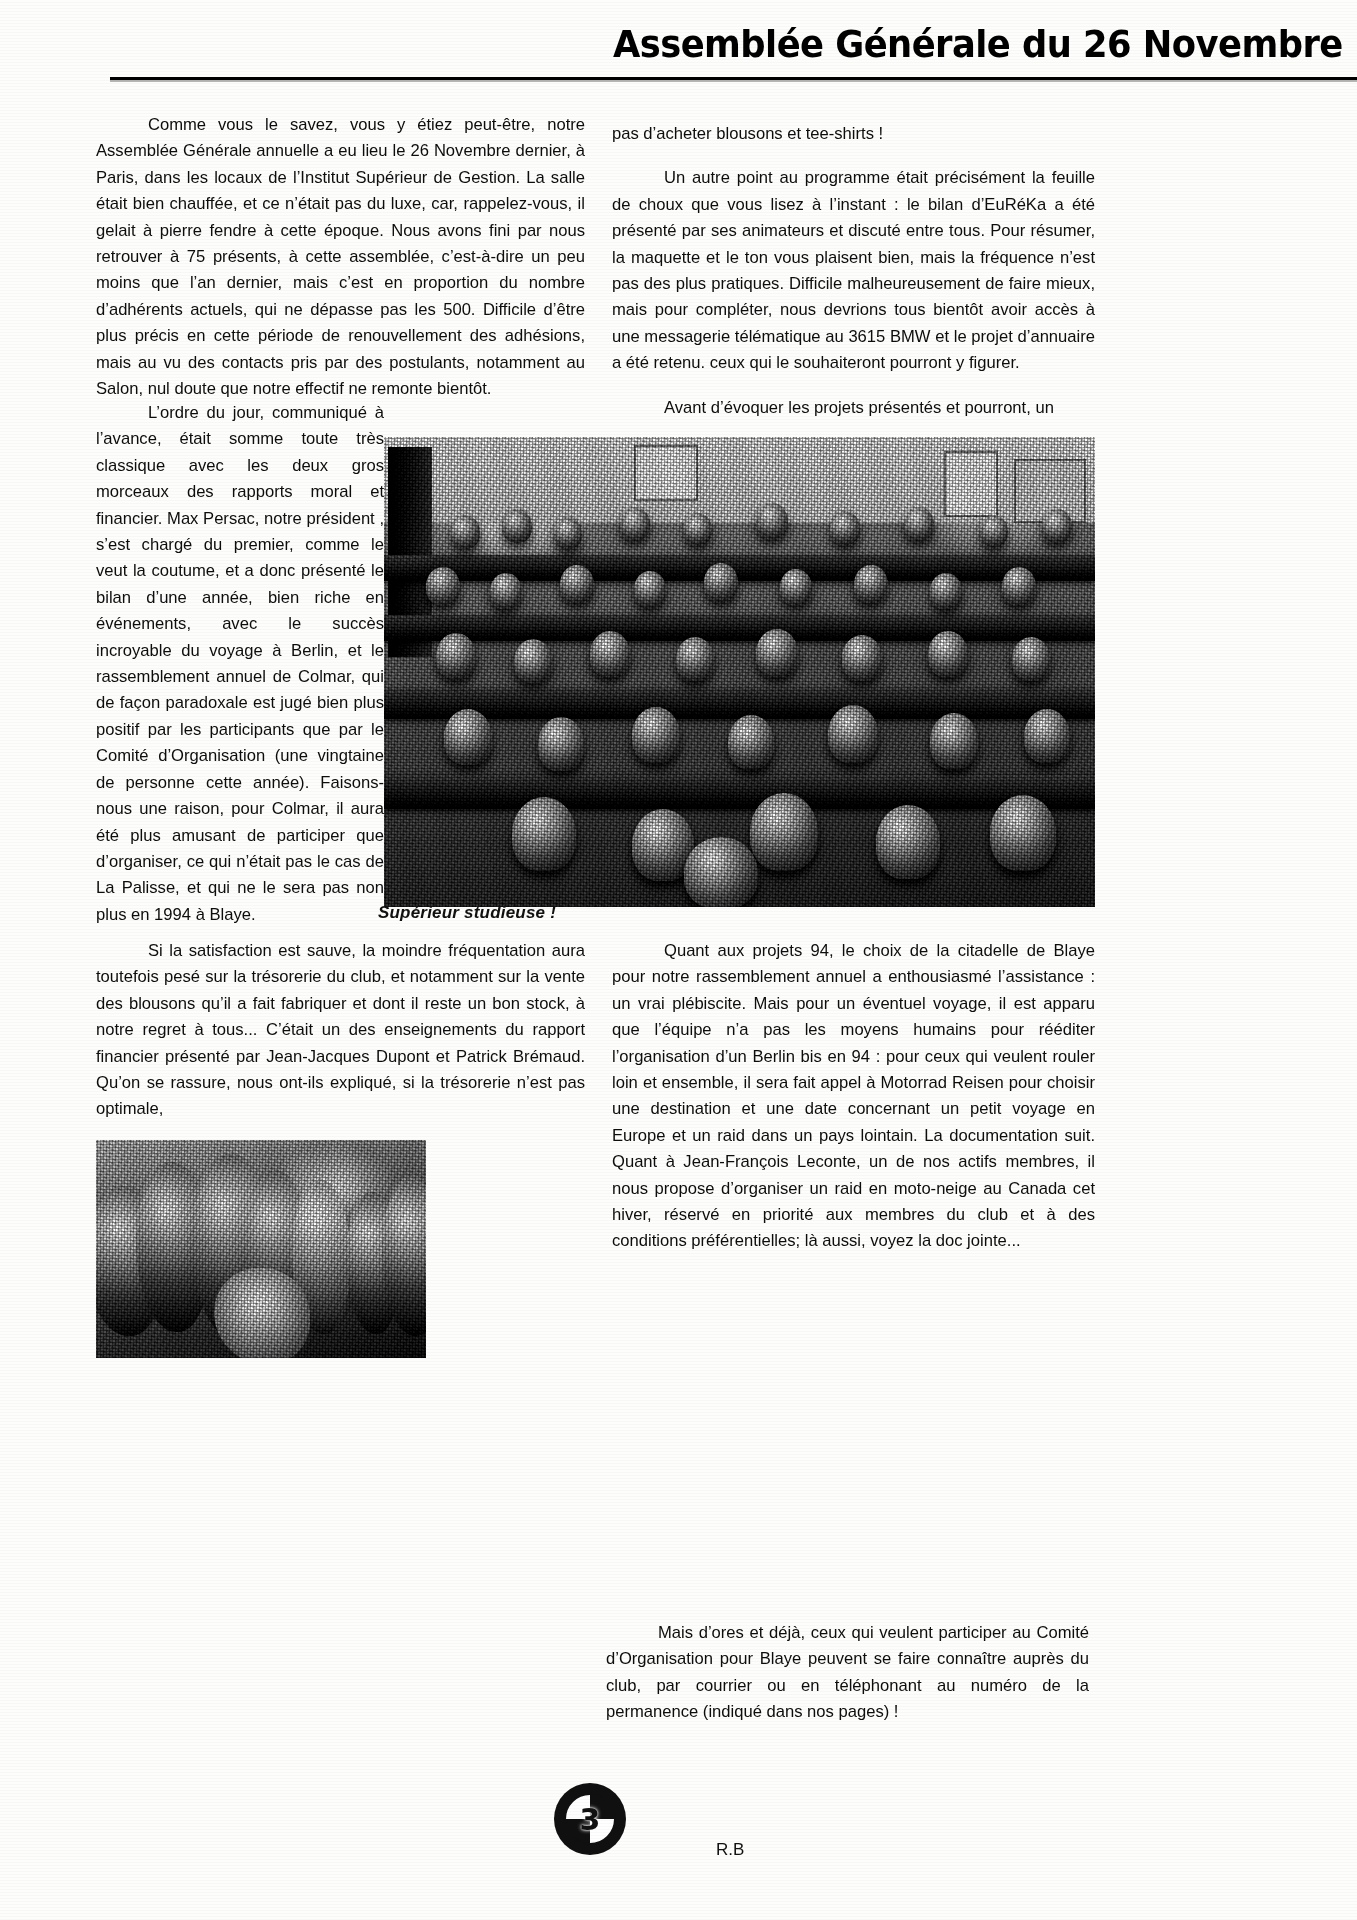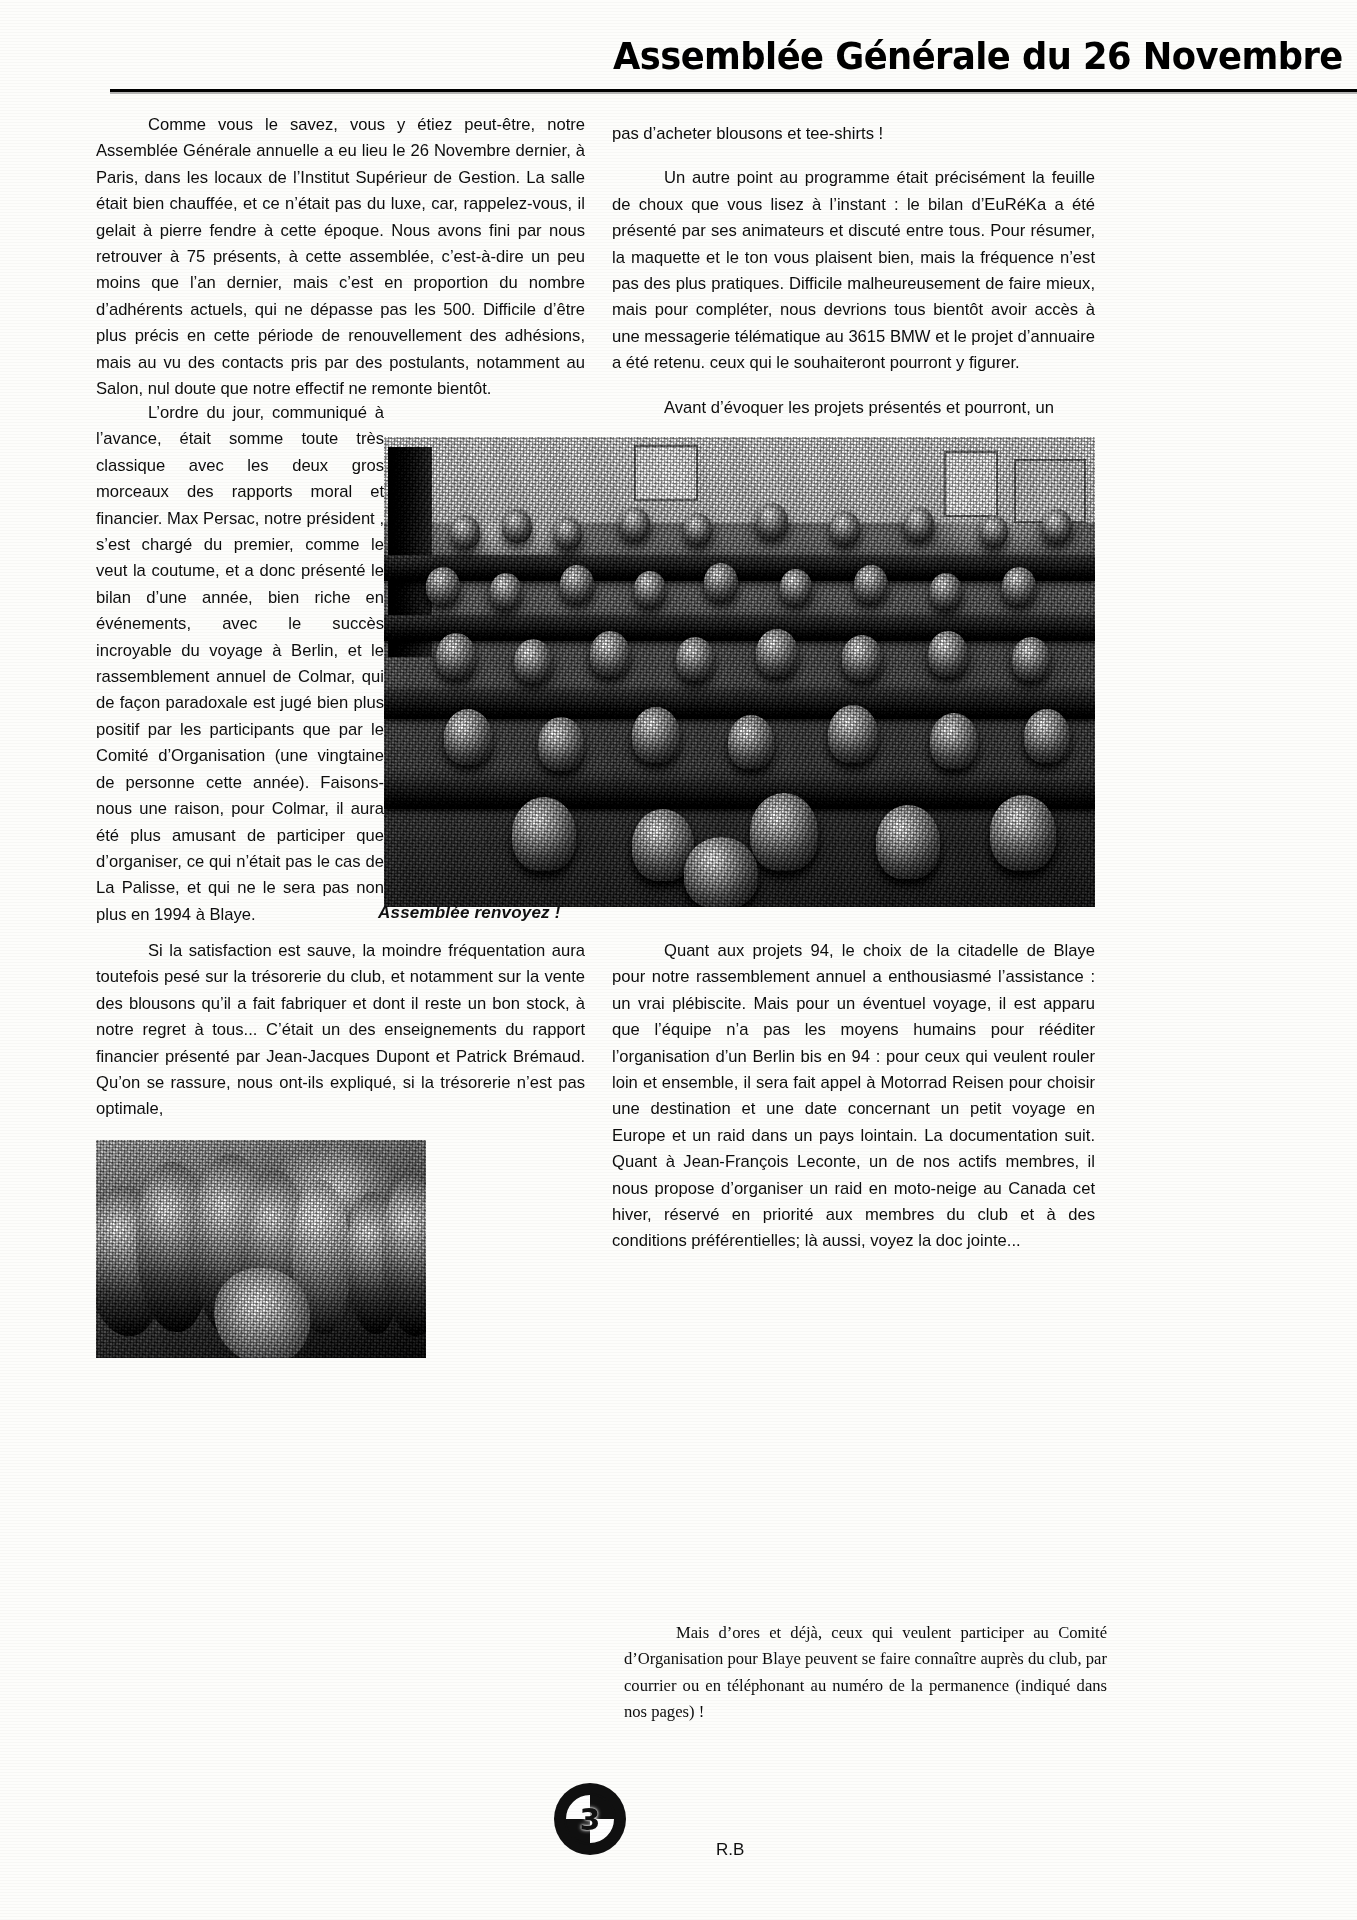--- a/index.html
+++ b/index.html
@@ -22,21 +22,20 @@
     opacity:.05;
     background:
       repeating-linear-gradient(0deg, rgba(0,0,0,.5) 0 1px, transparent 1px 3px);
   }
 
   
   .masthead{
     position:absolute;
     left:0; right:0; top:0;
     height:90px;
-    margin-top:12px;
   }
   .masthead-title{
     position:absolute;
     right:14px; top:22px;
     font-family:"DejaVu Sans", sans-serif;
     font-weight:bold;
     font-size:38px;
     letter-spacing:-0.6px;
     transform:scaleX(0.93);
     transform-origin:right center;
@@ -68,21 +67,21 @@
   .col p.noindent{ text-indent:0;margin-top:9px; }
 
   #col-left-top   { left:96px;  top:112px; width:489px; }
   #col-right-top  { left:612px; top:112px; width:483px; }
 
   
   #col-left-narrow{ left:96px;  top:400px; width:288px; }
   #col-left-mid   { left:96px;  top:938px; width:489px; }
   #col-right-mid  { left:612px; top:938px; width:483px; }
   #col-left-bottom{ left:90px;  top:1740px; width:470px; font-size:16.2px; line-height:25.6px; }
-  #col-right-bottom{ left:624px; top:1620px; width:483px;font-family:Liberation Serif, serif; }
+  #col-right-bottom{ left:606px; top:1620px; width:483px; }
 
   
   .photo{
     position:absolute;
     background:#cfcfcf;
     overflow:hidden;
     filter:grayscale(1) contrast(1.25);
   }
   .photo .halftone{
     position:absolute; inset:0;
@@ -270,21 +269,21 @@
       <span style="left:248px;top:372px;width:62px;height:72px;"></span>
       <span style="left:366px;top:356px;width:68px;height:78px;"></span>
       <span style="left:492px;top:368px;width:64px;height:74px;"></span>
       <span style="left:606px;top:358px;width:66px;height:76px;"></span>
       <span style="left:300px;top:400px;width:74px;height:72px;"></span>
     </div>
     <div class="halftone"></div>
     <div class="grain"></div>
   </div>
 
-  <div class="caption">Assemblée renvoyez !</div>
+  <div class="caption">Supérieur studieuse !</div>
 
   <div class="col" id="col-left-mid">
     <p>Si la satisfaction est sauve, la moindre fréquentation aura toutefois pesé sur la trésorerie du club, et notamment sur la vente des blousons qu’il a fait fabriquer et dont il reste un bon stock, à notre regret à tous... C’était un des enseignements du rapport financier présenté par Jean-Jacques Dupont et Patrick Brémaud. Qu’on se rassure, nous ont-ils expliqué, si la trésorerie n’est pas optimale,</p>
   </div>
 
   <div class="col" id="col-right-mid">
     <p>Quant aux projets 94, le choix de la citadelle de Blaye pour notre rassemblement annuel a enthousiasmé l’assistance : un vrai plébiscite. Mais pour un  éventuel voyage, il est apparu que l’équipe n’a pas les moyens humains pour rééditer l’organisation d’un Berlin bis en 94 : pour ceux qui veulent rouler loin et ensemble, il sera fait appel à Motorrad Reisen pour choisir une destination et une date concernant un petit voyage en Europe et un raid dans un pays lointain. La documentation suit. Quant à Jean-François Leconte, un de nos actifs membres, il nous propose d’organiser un raid en moto-neige au Canada cet hiver, réservé en priorité aux membres du club et à des conditions préférentielles; là aussi, voyez la doc jointe...</p>
   </div>
 
   <div class="photo" id="photo-group">

